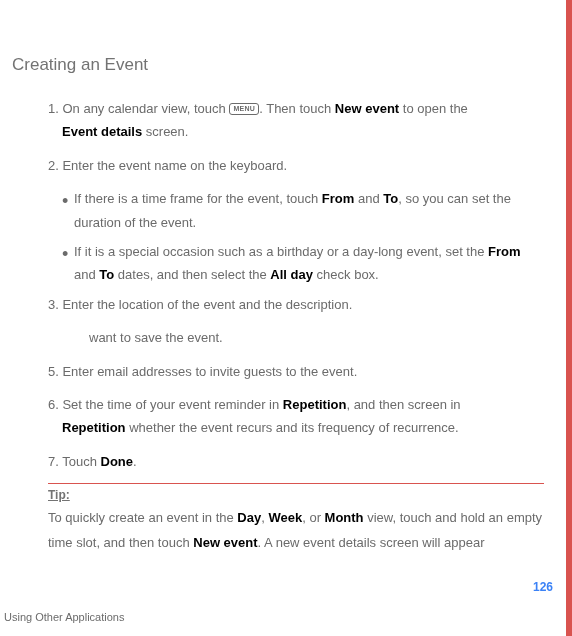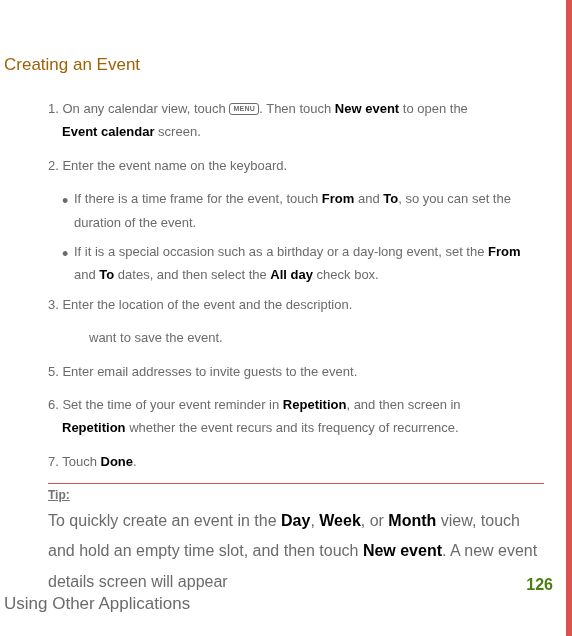--- a/index.html
+++ b/index.html
@@ -12,22 +12,22 @@
       color: #6b6b6b;
     }
     .page {
       padding: 55px 0 0 0;
       position: relative;
       height: 100%;
     }
     .heading {
       font-size: 17px;
       font-weight: 400;
-      color: #a16207;
-      margin-left: 4px;
+      color: #737373;
+      margin-left: 12px;
       margin-bottom: 22px;
     }
     .content {
       padding-left: 48px;
       padding-right: 28px;
     }
     .step {
       font-size: 13px;
       color: #6b6b6b;
       line-height: 1.8;
@@ -73,59 +73,59 @@
       margin-bottom: 4px;
     }
     .tip-label {
       color: #737373;
       font-weight: 700;
       font-size: 12px;
       text-decoration: underline;
       margin-bottom: 4px;
     }
     .tip-body {
-      font-size: 16px;
+      font-size: 13px;
       color: #6b6b6b;
       line-height: 1.9;
     }
     .red-tab {
       position: absolute;
       right: 0;
       top: 0;
       width: 6px;
       height: 636px;
       background: #d9534f;
     }
     .page-num {
       position: absolute;
       right: 19px;
       bottom: 42px;
-      color: #4d7c0f;
+      color: #3b82f6;
       font-weight: 700;
-      font-size: 16px;
+      font-size: 12px;
     }
     .footer {
       position: absolute;
       left: 4px;
-      bottom: 22px;
-      font-size: 17px;
+      bottom: 13px;
+      font-size: 11px;
       color: #6b6b6b;
     }
   </style>
 </head>
 <body>
 
 <div class="page">
   <div class="heading">Creating an Event</div>
 
   <div class="content">
 
     <div class="step">
       <span>1. On any calendar view, touch </span><span class="menu-badge">MENU</span><span>. Then touch </span><span class="bold">New event</span><span> to open the </span>
-      <span class="indent"><span class="bold">Event calendar</span><span> screen.</span></span>
+      <span class="indent"><span class="bold">Event details</span><span> screen.</span></span>
     </div>
 
     <div class="step">2. Enter the event name on the keyboard.</div>
 
     <div class="bullet-item">
       <span class="bullet-dot">•</span>
       <span>If there is a time frame for the event, touch </span><span class="bold">From</span><span> and </span><span class="bold">To</span><span>, so you can set the duration of the event.</span>
     </div>
 
     <div class="bullet-item">

